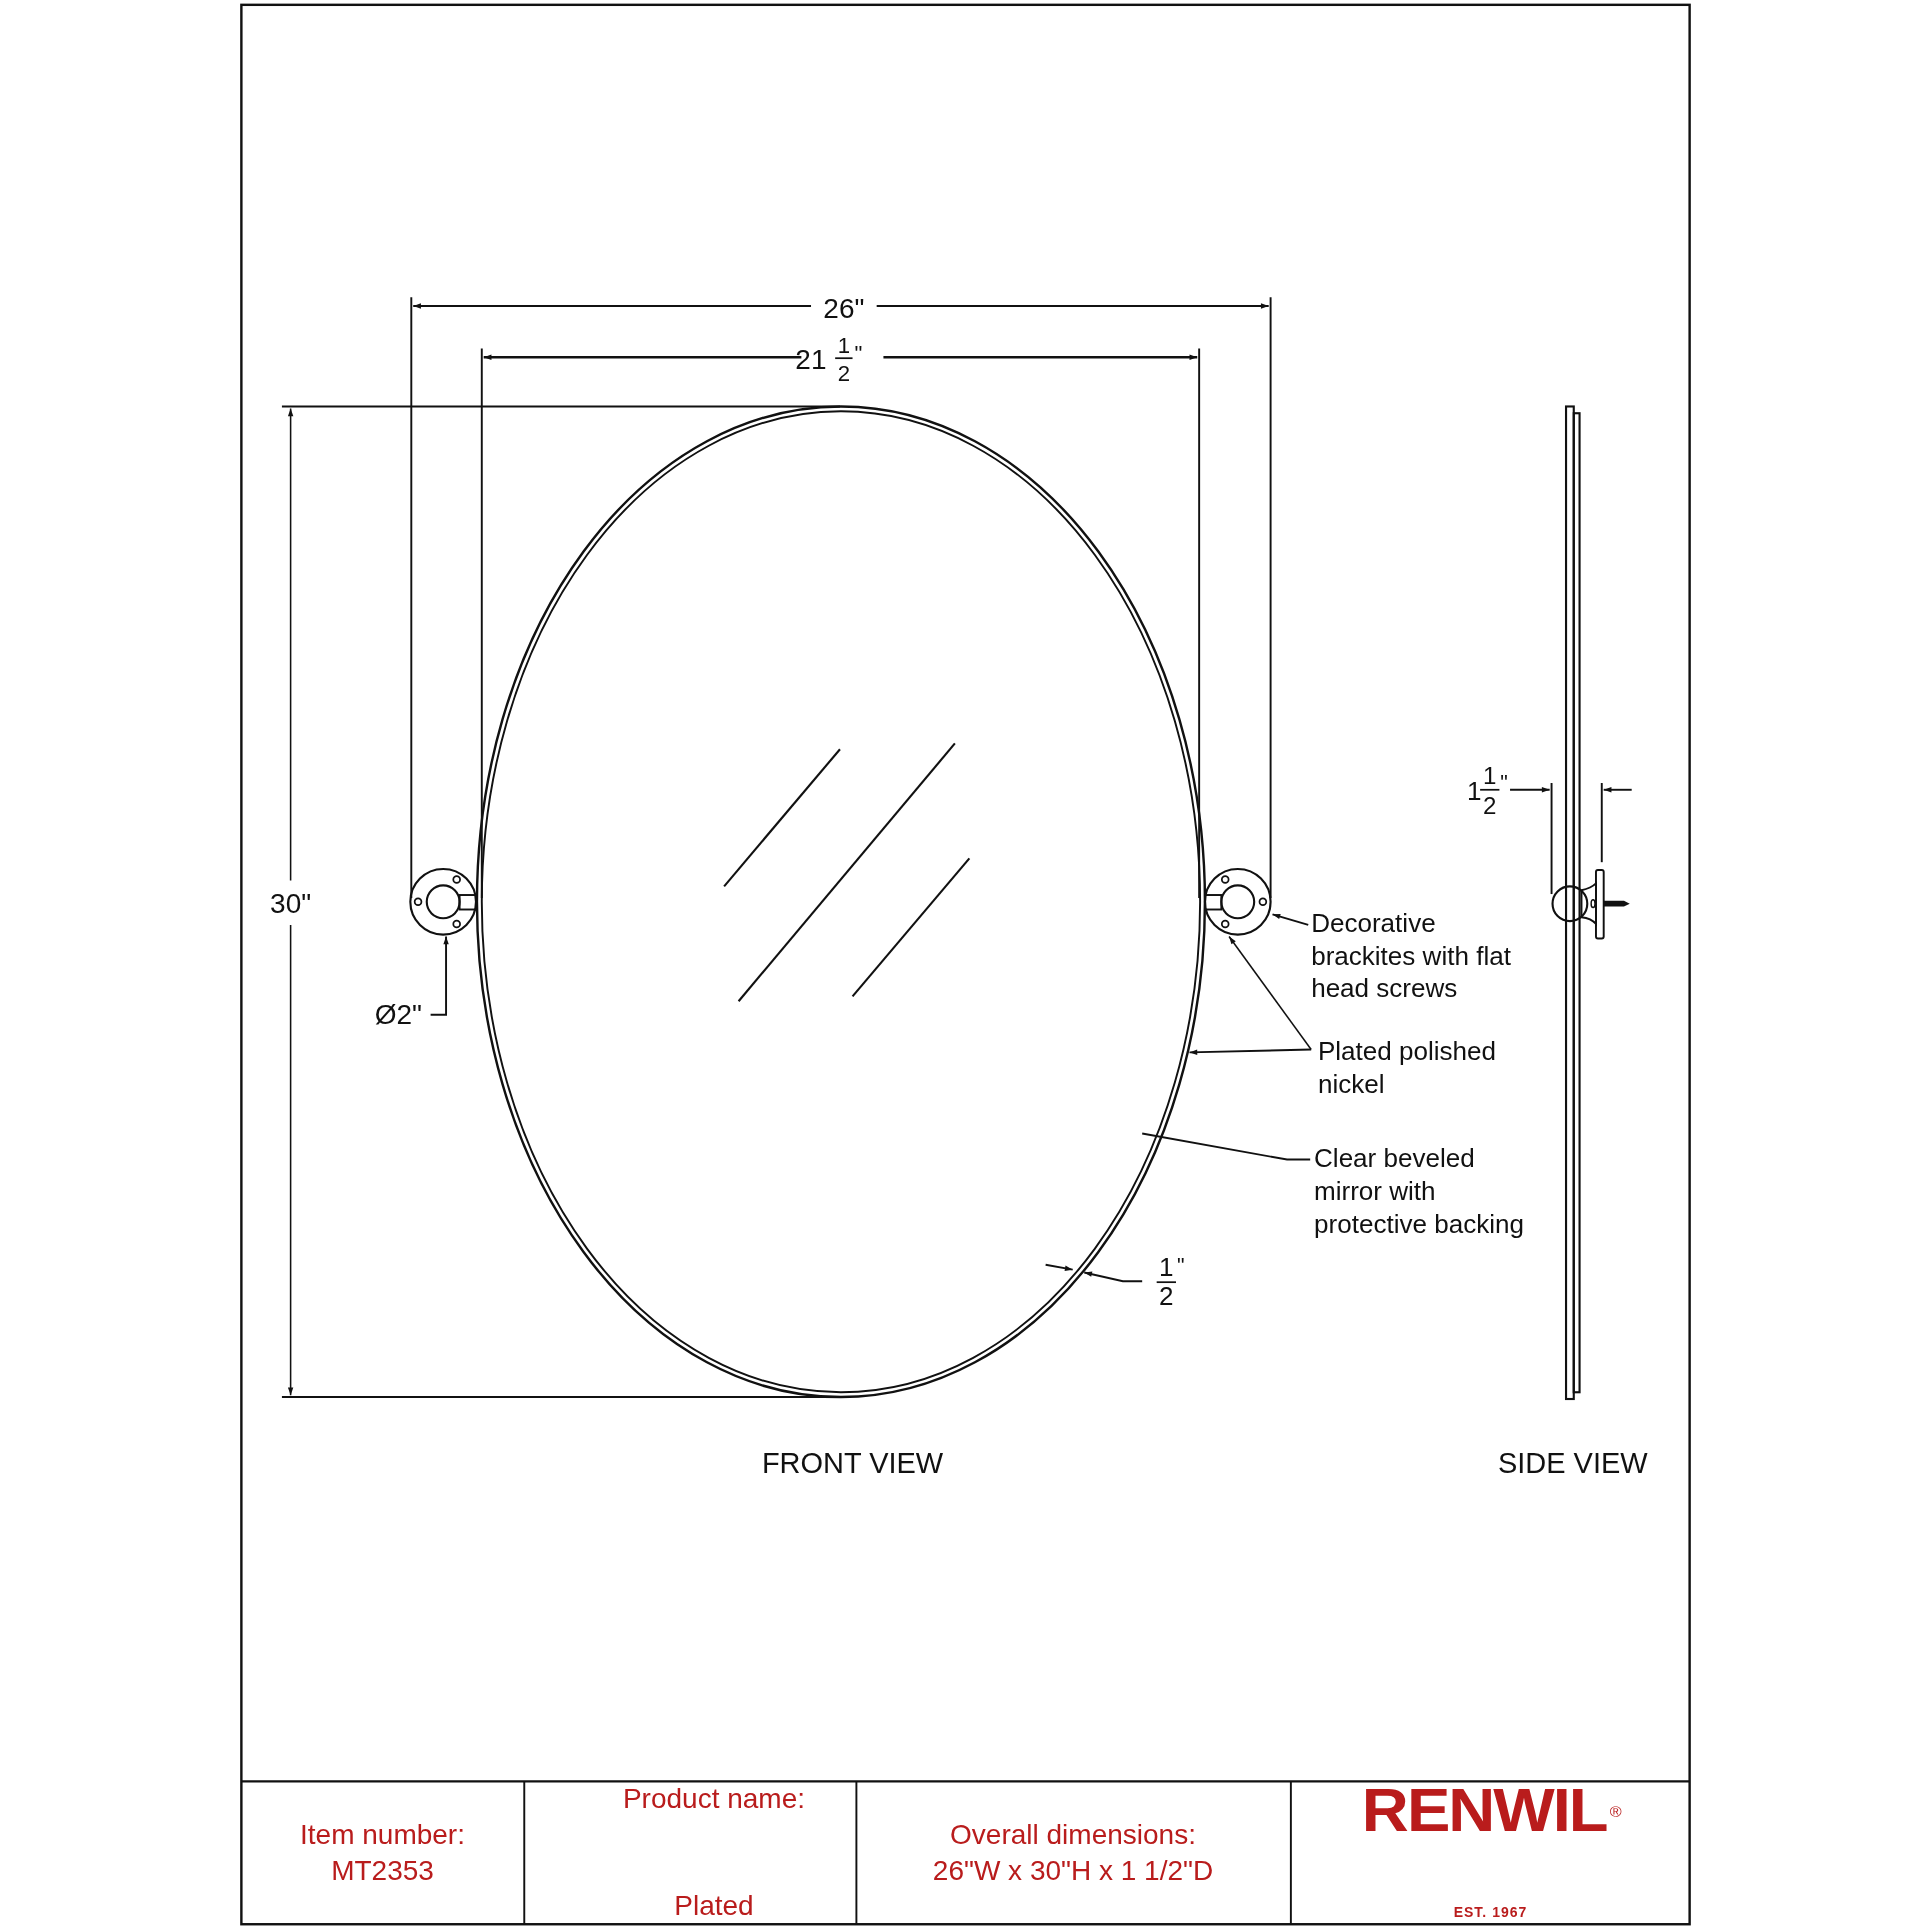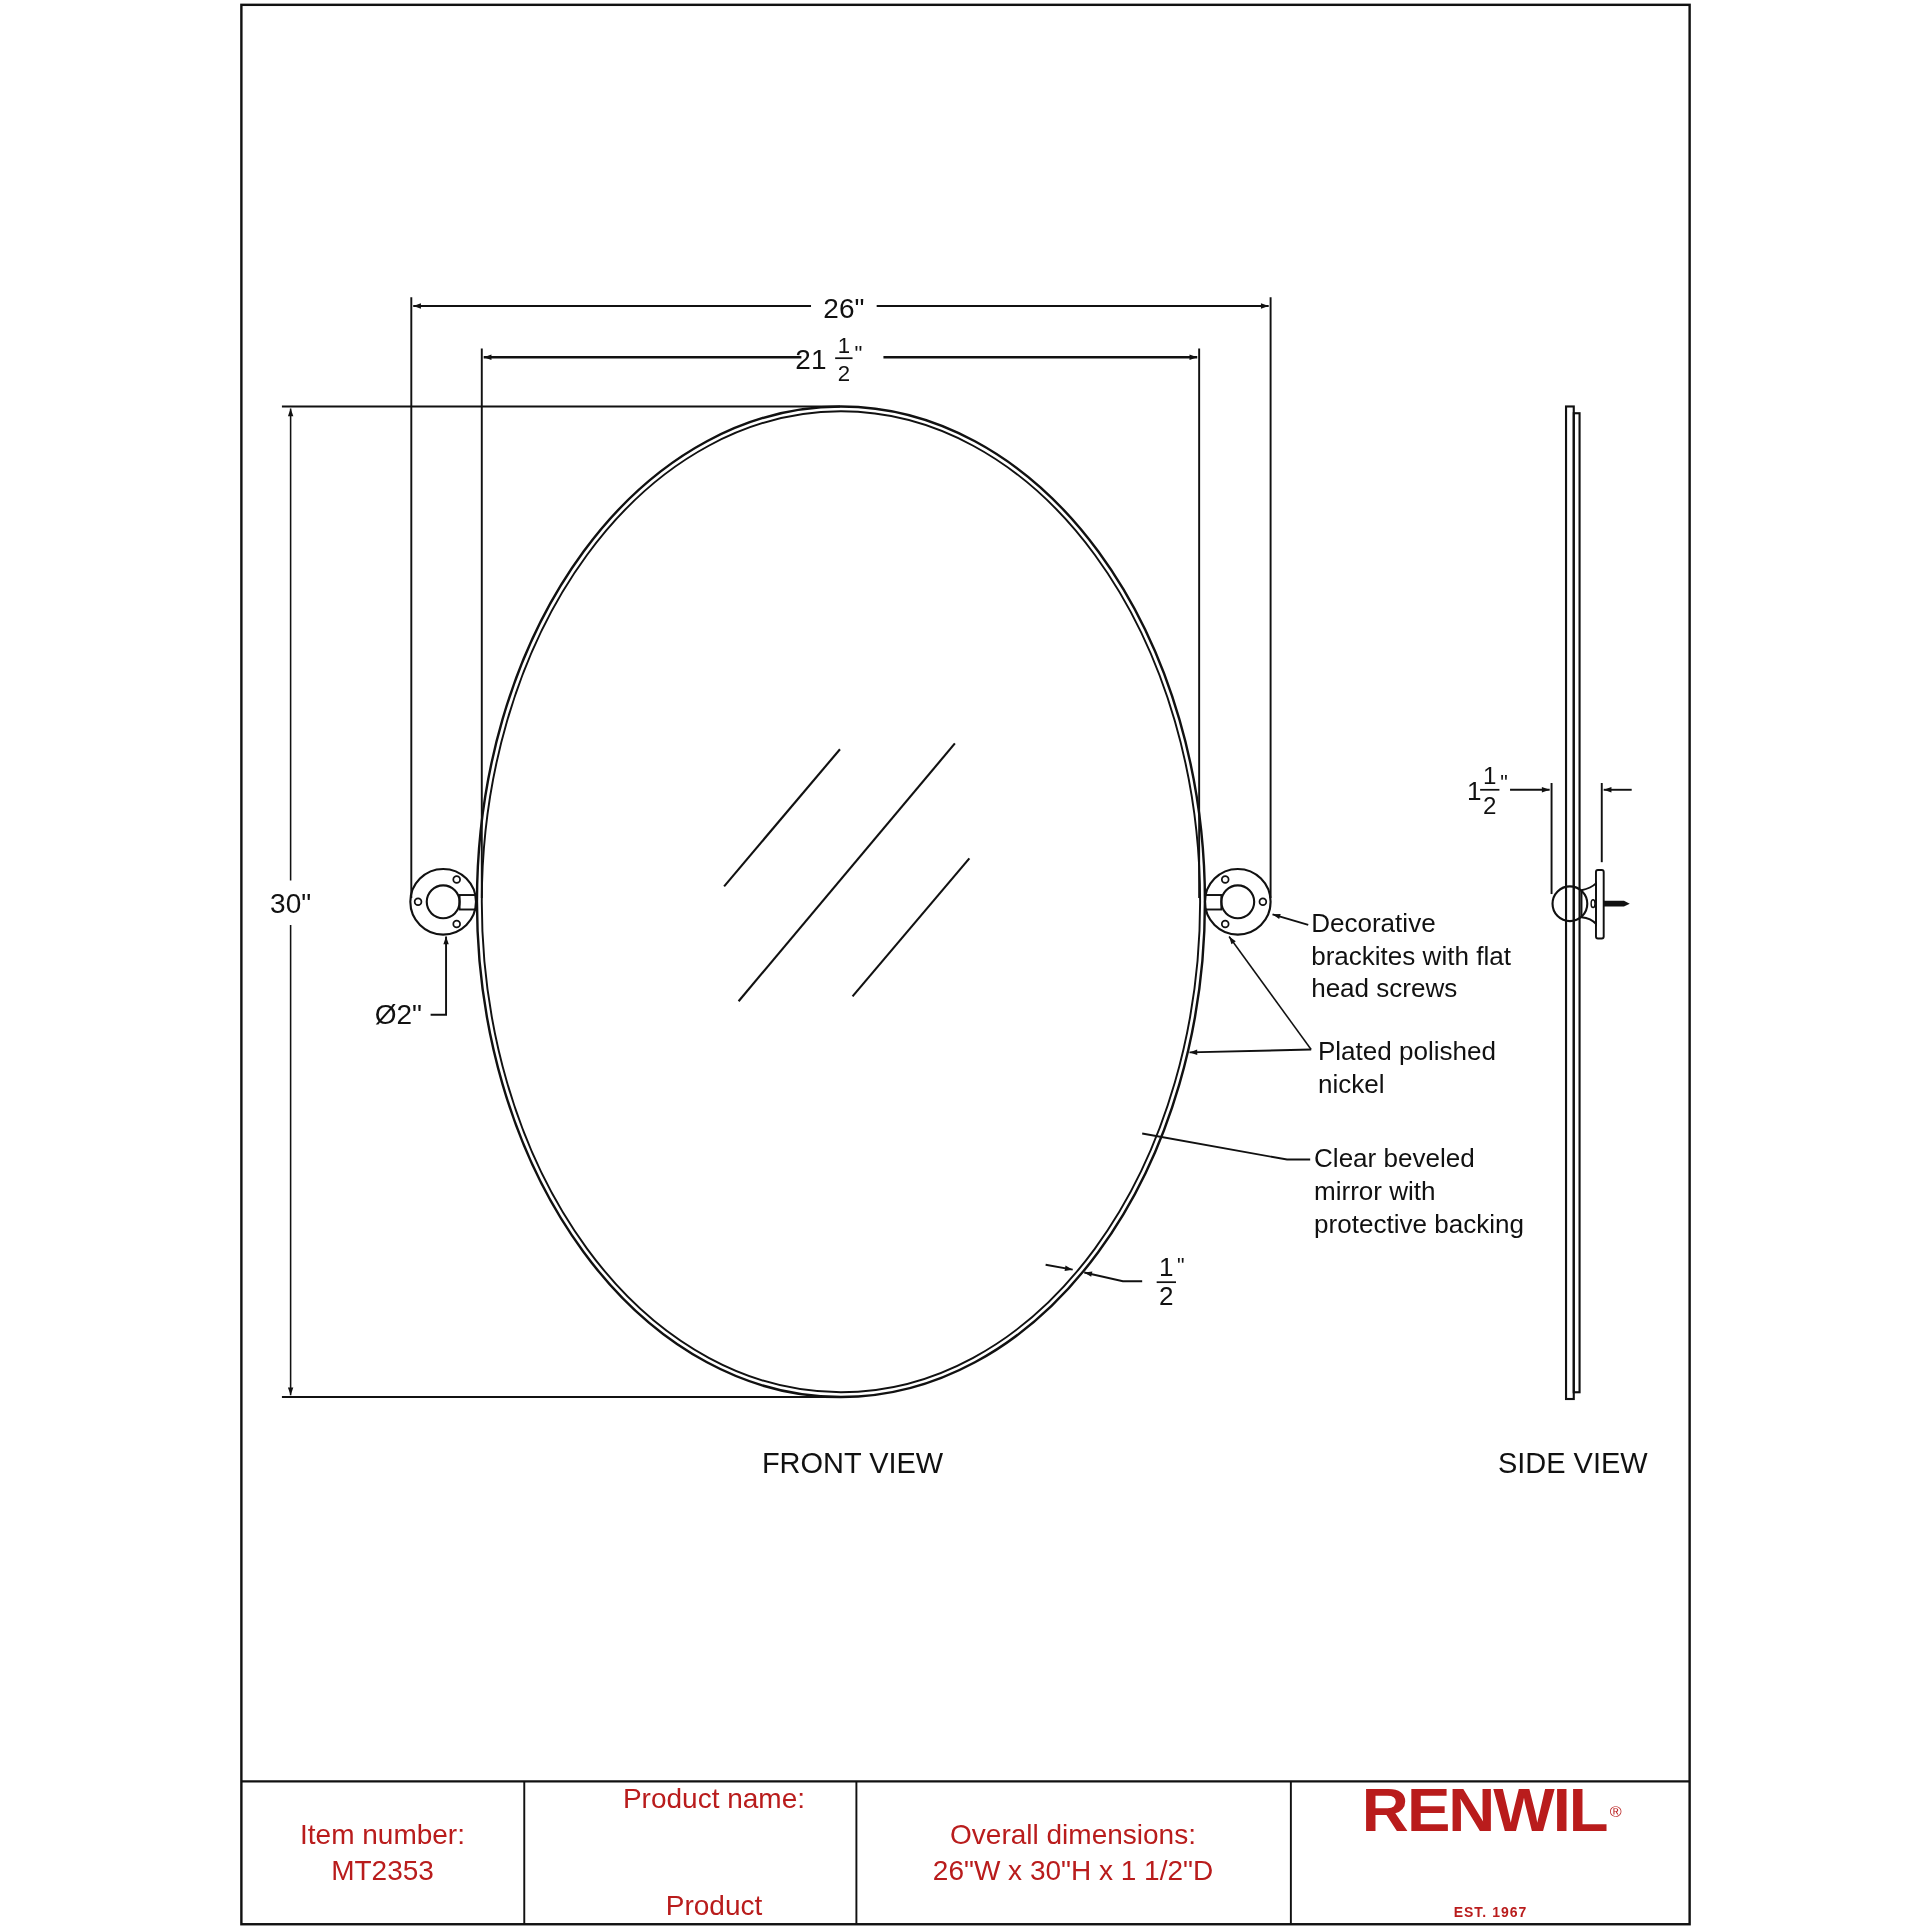--- a/index.html
+++ b/index.html
@@ -148,21 +148,21 @@
     <text class="txt" x="1629" y="1526" font-size="30" text-anchor="middle">SIDE VIEW</text>
   </g>
 </svg>
 
 <div class="tb-cell" style="left:241px; width:283px;">
   <div>Item number:</div>
   <div>MT2353</div>
 </div>
 <div class="tb-cell" style="left:548px; width:332px;justify-content:space-between;">
   <div>Product name:</div>
-  <div>Product</div>
+  <div>Plated</div>
 </div>
 <div class="tb-cell" style="left:856px; width:434px;border-radius:22px;">
   <div>Overall dimensions:</div>
   <div>26"W x 30"H x 1 1/2"D</div>
 </div>
 <div class="tb-cell" style="left:1291px; width:399px;justify-content:space-between;">
   <div class="logo"><span>RENWIL</span><sup>®</sup></div>
   <div class="est">EST. 1967</div>
 </div>
 

